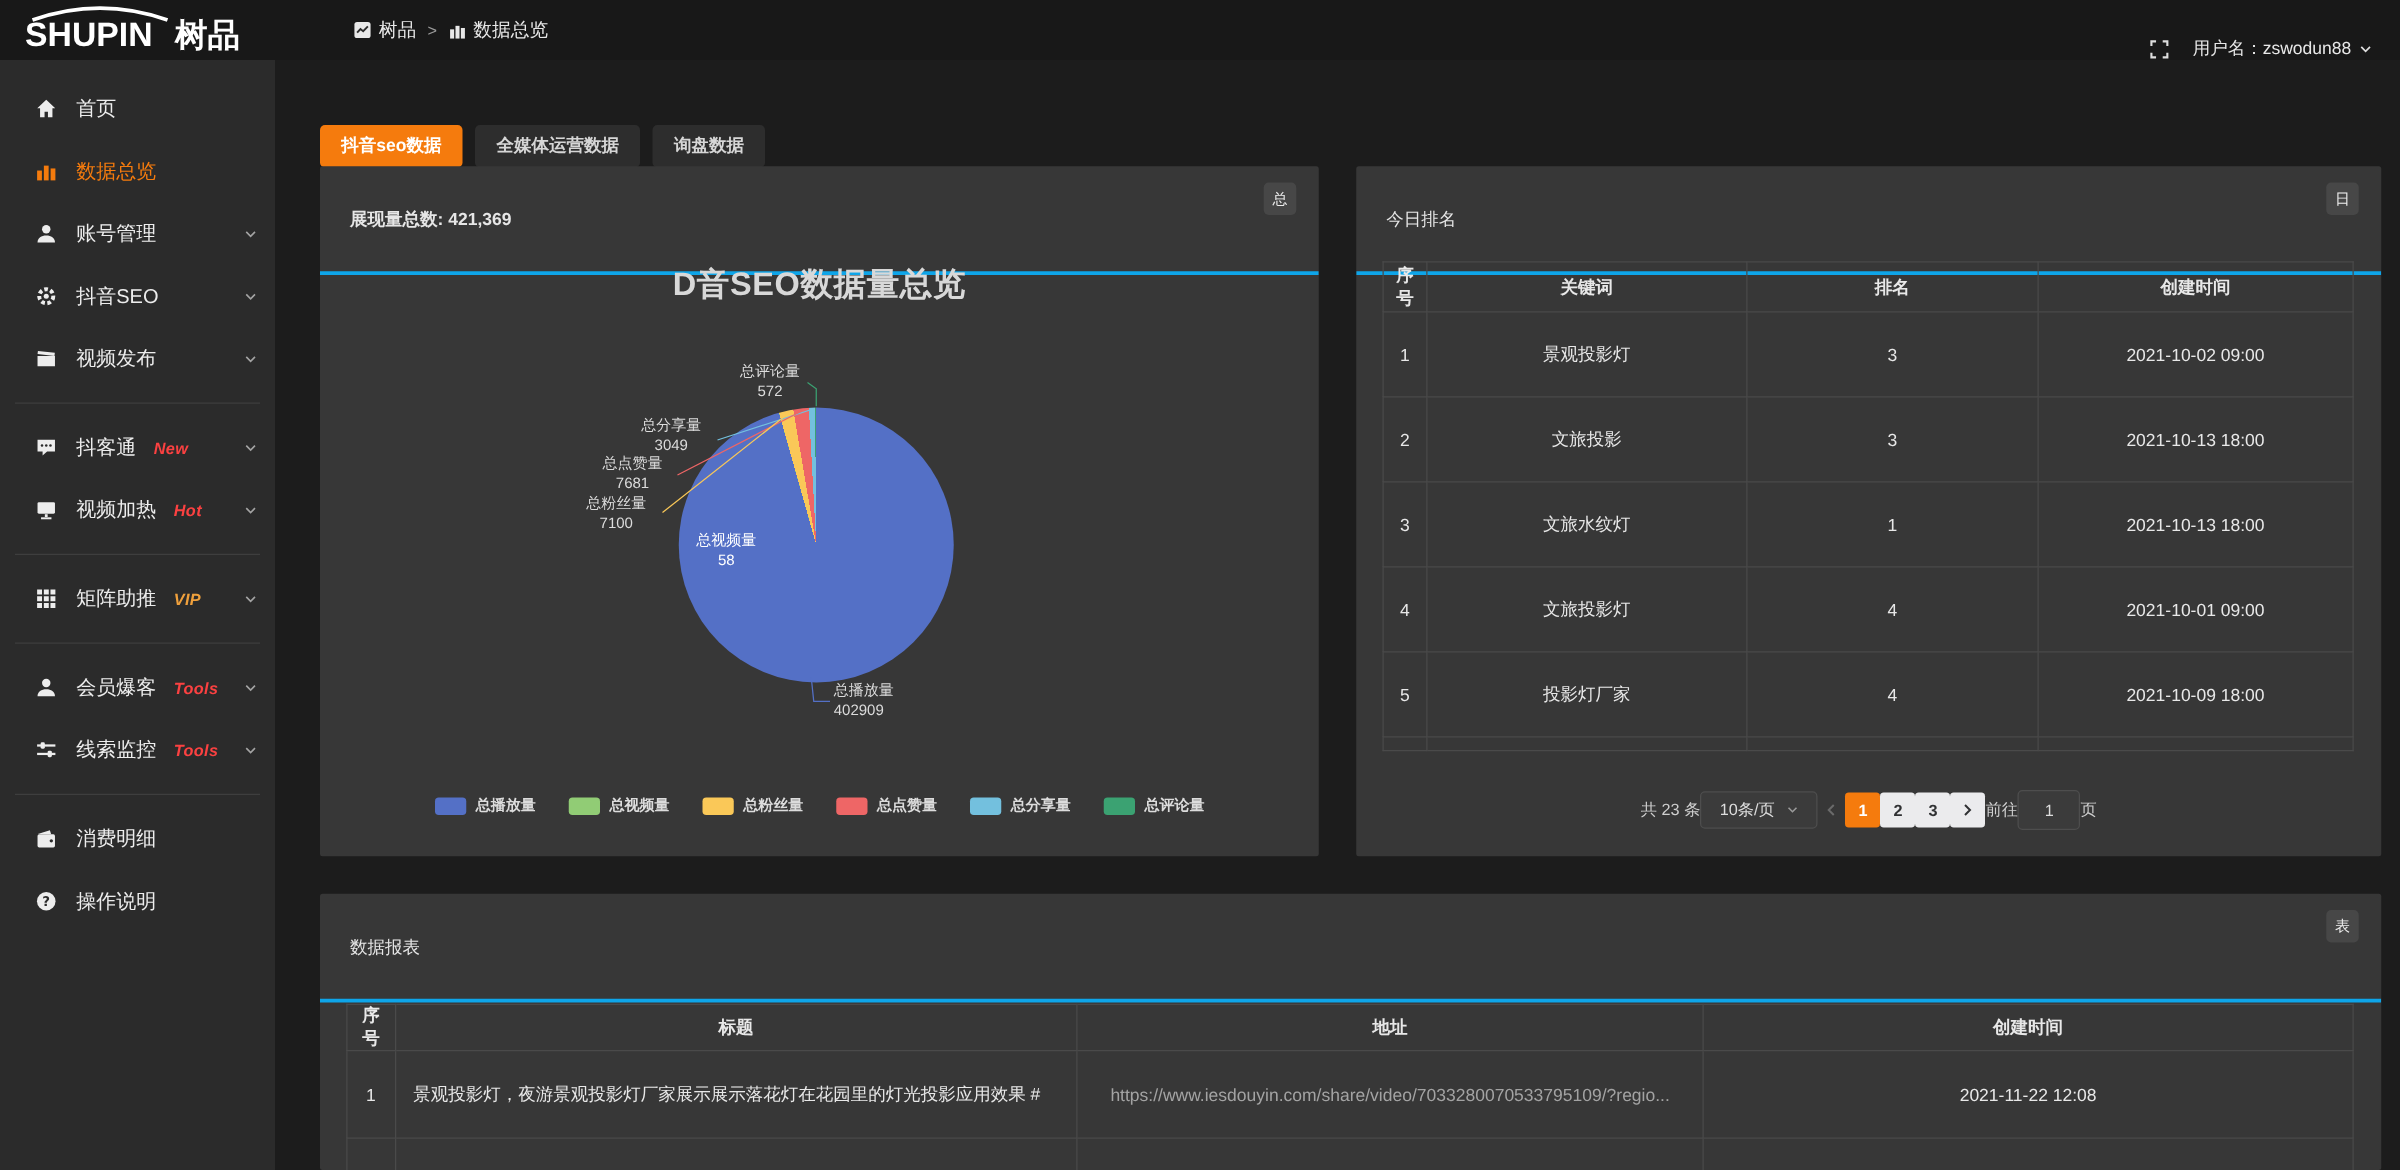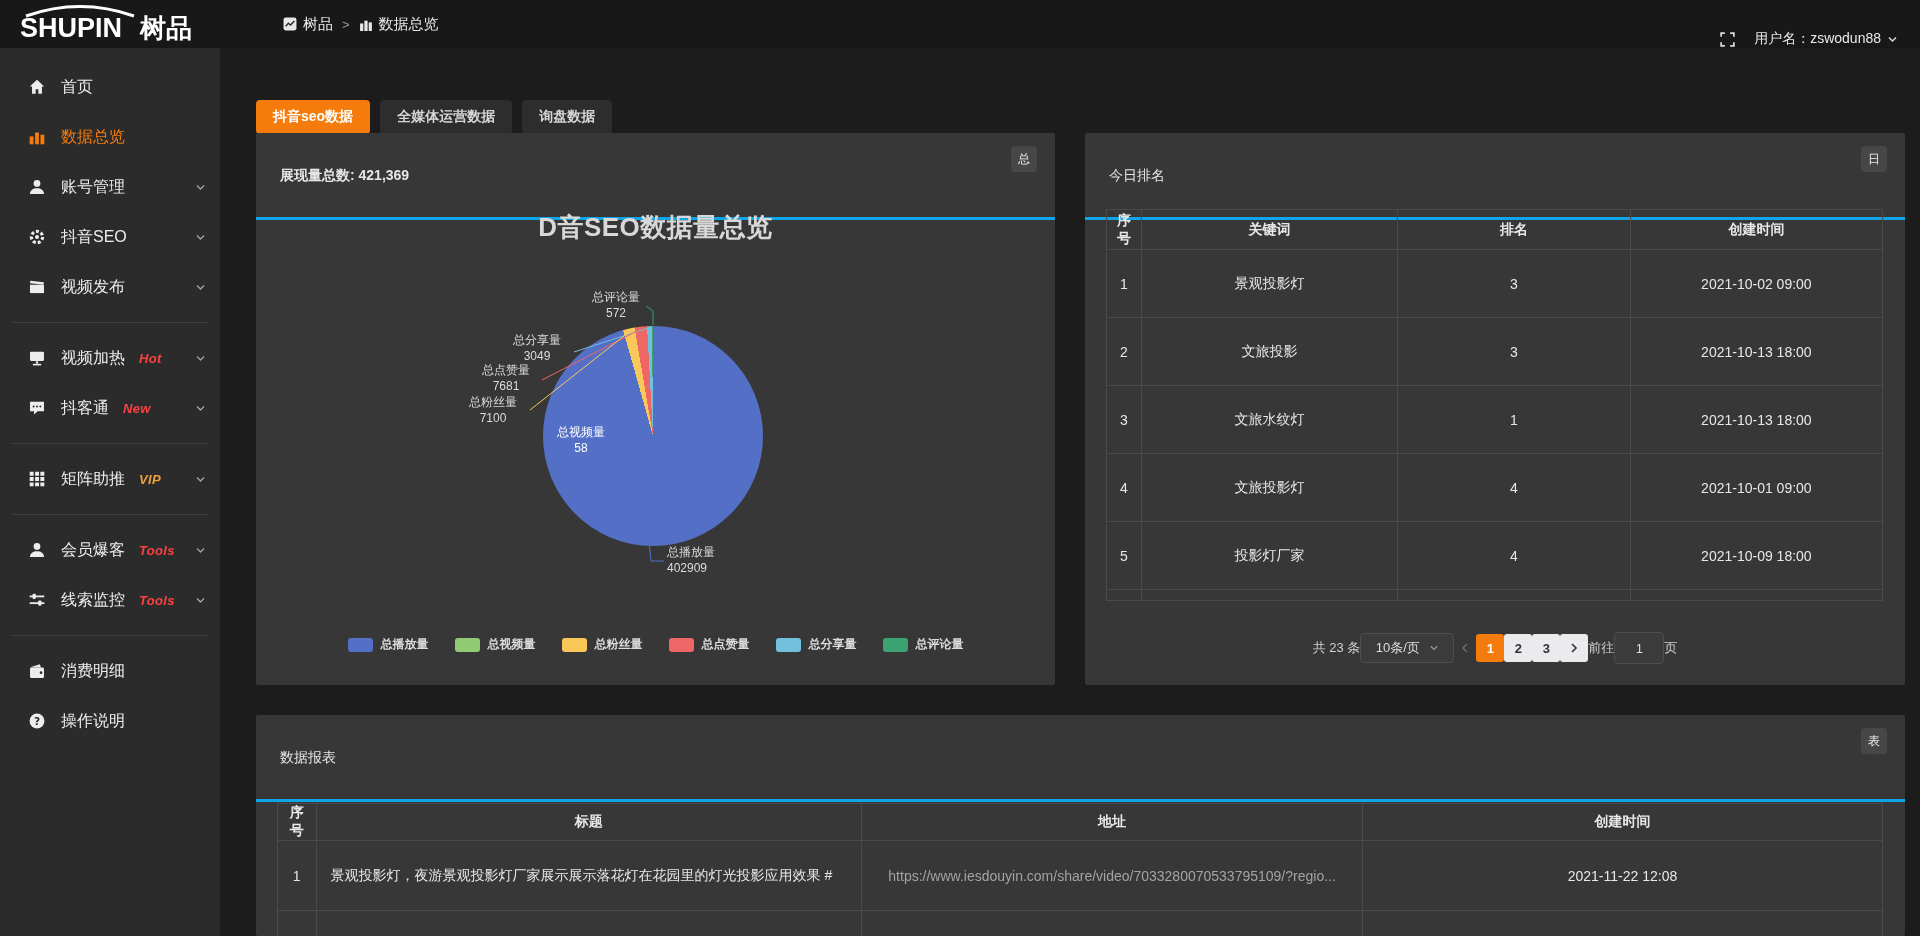--- a/index.html
+++ b/index.html
@@ -184,43 +184,43 @@
       <svg class="chev" viewBox="0 0 11 11">
           <path d="M2 3.5 5.5 7 9 3.5" stroke="#ccc" stroke-width="1.3" fill="none"></path>
         </svg>
     </div>
 
     <div class="side-divider"></div>
 
     <div class="side-item">
       <span class="s-icon">
           <svg viewBox="0 0 16 16" fill="currentColor">
-            <rect x="1.8" y="2.4" width="12.4" height="8.2" rx="1"></rect>
-            <rect x="7" y="11" width="2" height="2"></rect>
-            <rect x="4.3" y="13.2" width="7.4" height="1.4"></rect>
-          </svg>
-        </span>
-      <span>视频加热</span>
-      <span class="s-badge" style="color: rgb(251, 65, 65);">Hot</span>
-      <svg class="chev" viewBox="0 0 11 11">
-          <path d="M2 3.5 5.5 7 9 3.5" stroke="#ccc" stroke-width="1.3" fill="none"></path>
-        </svg>
-    </div>
-
-    <div class="side-item">
-      <span class="s-icon">
-          <svg viewBox="0 0 16 16" fill="currentColor">
             <path d="M1.8 2.4h12.4v8.4H8.6l-3.2 2.9v-2.9H1.8z"></path>
             <circle cx="5" cy="6.6" r="0.9" fill="#2b2b2b"></circle>
             <circle cx="8" cy="6.6" r="0.9" fill="#2b2b2b"></circle>
             <circle cx="11" cy="6.6" r="0.9" fill="#2b2b2b"></circle>
           </svg>
         </span>
       <span>抖客通</span>
       <span class="s-badge" style="color: rgb(251, 65, 65);">New</span>
+      <svg class="chev" viewBox="0 0 11 11">
+          <path d="M2 3.5 5.5 7 9 3.5" stroke="#ccc" stroke-width="1.3" fill="none"></path>
+        </svg>
+    </div>
+
+    <div class="side-item">
+      <span class="s-icon">
+          <svg viewBox="0 0 16 16" fill="currentColor">
+            <rect x="1.8" y="2.4" width="12.4" height="8.2" rx="1"></rect>
+            <rect x="7" y="11" width="2" height="2"></rect>
+            <rect x="4.3" y="13.2" width="7.4" height="1.4"></rect>
+          </svg>
+        </span>
+      <span>视频加热</span>
+      <span class="s-badge" style="color: rgb(251, 65, 65);">Hot</span>
       <svg class="chev" viewBox="0 0 11 11">
           <path d="M2 3.5 5.5 7 9 3.5" stroke="#ccc" stroke-width="1.3" fill="none"></path>
         </svg>
     </div>
 
     <div class="side-divider"></div>
 
 
     <div class="side-item">
       <span class="s-icon">

